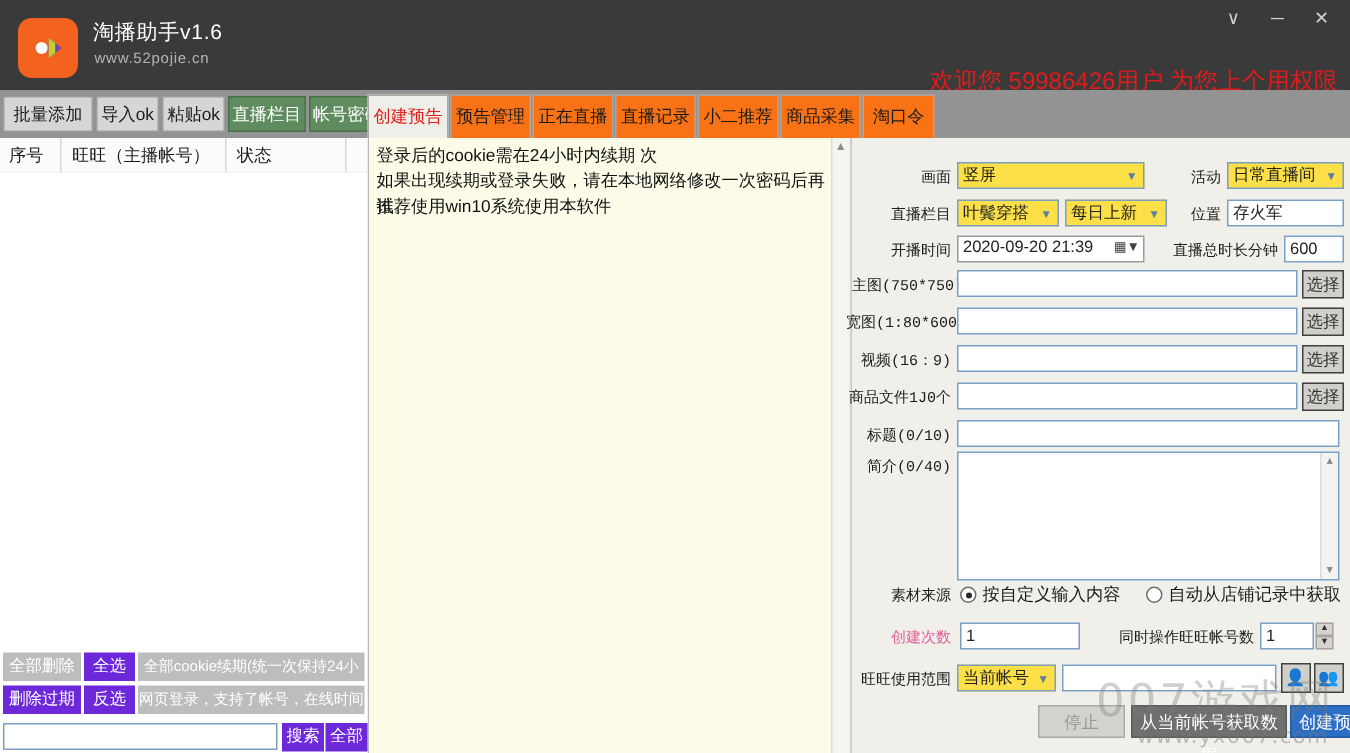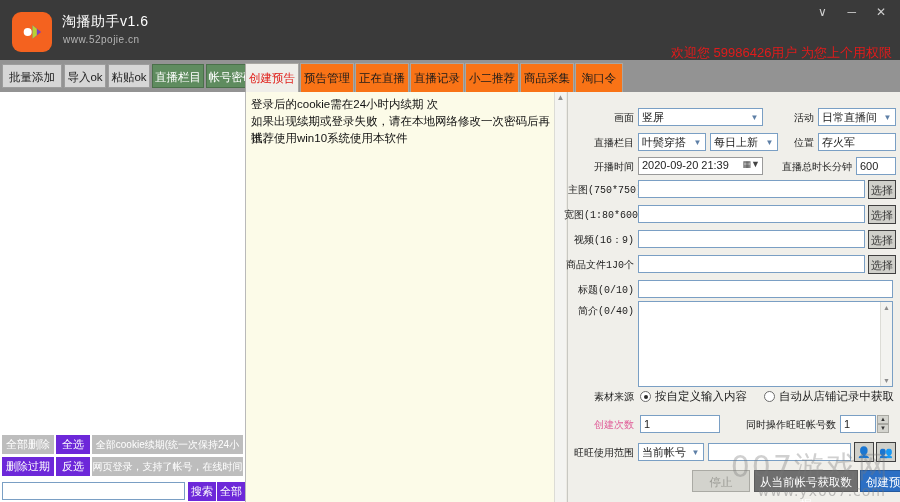--- a/index.html
+++ b/index.html
@@ -33,21 +33,21 @@
     color:#b5b5b5;font-size:10px;letter-spacing:0.5px;
   }
   .win-btns{position:absolute;right:6px;top:2px;height:22px;}
   .win-btn{
     display:inline-block;width:26px;height:20px;line-height:20px;
     text-align:center;color:#cfcfcf;font-size:12px;cursor:default;
     vertical-align:top;
   }
   .notice{
     position:absolute;right:8px;top:44px;
-    color:#e11b1b;font-size:13px;white-space:nowrap;
+    color:#e11b1b;font-size:16px;white-space:nowrap;
   }
 
   
   .toolbar{
     position:absolute;left:0;top:60px;width:900px;height:32px;
     background:#939393;
   }
   .tbtn{
     position:absolute;top:4px;height:24px;line-height:24px;
     background:#d6d6d6;border:1px solid #9d9d9d;
@@ -122,21 +122,21 @@
   }
   .lbl.pink{color:#e0609a;}
   .inp{
     position:absolute;height:18px;line-height:16px;
     border:1px solid #7a9fc4;background:#ffffff;
     font-size:11px;color:#222;box-sizing:border-box;padding:0 3px;
     font-family:"Liberation Sans",sans-serif;
   }
   .sel{
     position:absolute;height:18px;line-height:17px;
-    border:1px solid #7a9fc4;background:#ffffff;
+    border:1px solid #7a9fc4;background:#fde047;
     font-size:11px;color:#222;box-sizing:border-box;padding:0 3px;
     white-space:nowrap;overflow:hidden;
   }
   .sel .cv{
     position:absolute;right:2px;top:3px;width:11px;height:12px;
     text-align:center;line-height:12px;font-size:8px;color:#5d7fa6;
   }
   .datefield{
     position:absolute;height:18px;border:1px solid #9a9a9a;background:#ffffff;
     font-size:11px;color:#222;box-sizing:border-box;padding:1px 3px;
@@ -231,20 +231,28 @@
       <div class="tab" style="left:55px;width:54px">预告管理</div>
       <div class="tab" style="left:110px;width:54px">正在直播</div>
       <div class="tab" style="left:165px;width:54px">直播记录</div>
       <div class="tab" style="left:220px;width:54px">小二推荐</div>
       <div class="tab" style="left:275px;width:54px">商品采集</div>
       <div class="tab" style="left:330px;width:48px">淘口令</div>
     </div>
   </div>
 
   <div class="leftpanel">
+    <div class="lp-head">
+      <div class="col" style="left:6px">序号</div>
+      <div class="col" style="left:48px">旺旺（主播帐号）</div>
+      <div class="col" style="left:158px">状态</div>
+      <div class="sep" style="left:40px"></div>
+      <div class="sep" style="left:150px"></div>
+      <div class="sep" style="left:230px"></div>
+    </div>
     <div class="lp-body"></div>
 
     <div class="lp-actions">
       <div class="abtn" style="left:2px;top:0px;width:52px">全部删除</div>
       <div class="abtn dark" style="left:56px;top:0px;width:34px">全选</div>
       <div class="abtn" style="left:92px;top:0px;width:151px;font-size:10px">全部cookie续期(统一次保持24小时在线)</div>
       <div class="abtn dark" style="left:2px;top:22px;width:52px">删除过期</div>
       <div class="abtn dark" style="left:56px;top:22px;width:34px">反选</div>
       <div class="abtn" style="left:92px;top:22px;width:151px;font-size:10px">网页登录，支持了帐号，在线时间短</div>
 

